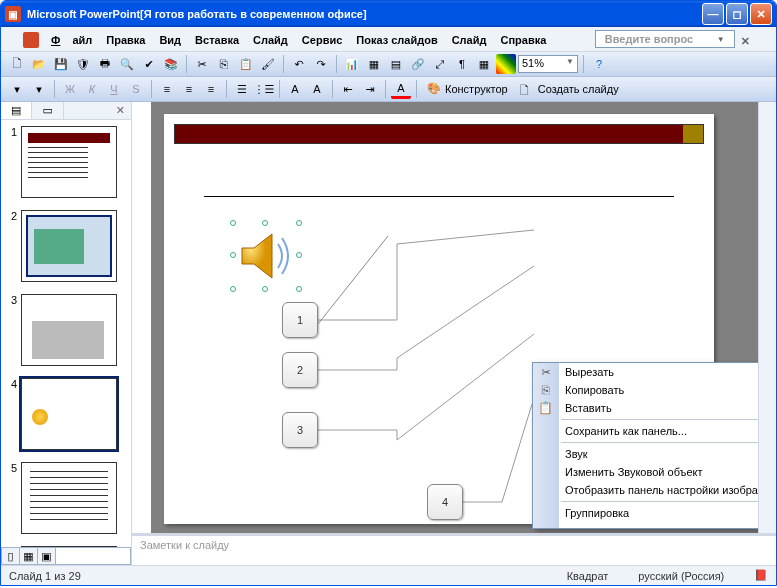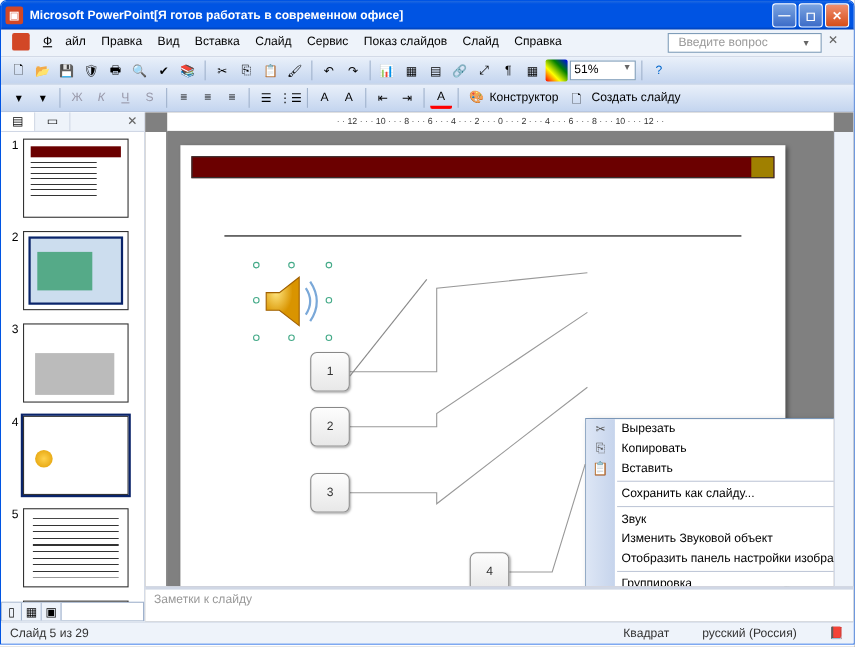--- a/index.html
+++ b/index.html
@@ -3,21 +3,21 @@
 <meta charset="utf-8">
 <style>
   * { box-sizing: border-box; margin: 0; padding: 0; font-family: Tahoma, Arial, sans-serif; font-size: 11px; }
   body { background: #fff; width: 777px; height: 588px; overflow: hidden; }
   .window { border: 1px solid #0054e3; border-radius: 6px 6px 0 0; height: 586px; display: flex; flex-direction: column; }
   .titlebar { background: linear-gradient(#1e68e0, #0054e3 10%, #0054e3 90%, #003db0); height: 26px; display:flex; align-items:center; padding: 0 4px; border-radius: 5px 5px 0 0; color:#fff; font-weight:bold; }
   .titlebar .app-icon { width: 16px; height:16px; background:#d24726; margin-right:6px; border-radius:2px; display:flex;align-items:center;justify-content:center;color:#fff;font-size:10px;}
   .titlebar .spacer { flex:1; }
   .titlebar .win-btn { width: 22px; height:22px; margin-left:2px; border-radius:3px; border:1px solid #fff; display:flex;align-items:center;justify-content:center;color:#fff;font-weight:bold; }
   .win-min,.win-max{background:linear-gradient(#7ba4e0,#3c6cc8);} .win-close{background:linear-gradient(#f09070,#d64d17);}
-  .menubar { background:#eef3fa; padding: 3px 10px; display:flex; align-items:flex-start; gap:2px; border-bottom:1px solid #d0d7e5;}
+  .menubar { background:#eef3fa; padding: 3px 22px; display:flex; align-items:flex-end; gap:2px; border-bottom:1px solid #d0d7e5;font-weight:bold;}
   .menubar .doc-icon{width:16px;height:16px;background:#d24726;border-radius:2px;margin-right:4px;}
   .menubar span{padding:2px 6px;}
   .menubar span u{text-decoration:underline;}
   .question-box{margin-left:auto;width:140px;height:18px;background:#fff;border:1px solid #7f9db9;color:#999;padding:1px 3px;display:flex;align-items:center;}
   .question-box .dd{margin-left:auto;color:#666;font-size:8px;}
   .menubar .x{padding:0 4px;color:#666;}
   .toolbar { background:#dbe6f4; background:linear-gradient(#e9f0fa,#c4d5ef); padding:2px 6px; display:flex; align-items:center; gap:2px; border-bottom:1px solid #b0c0dc;}
   .tbtn{width:20px;height:20px;display:flex;align-items:center;justify-content:center;border-radius:2px;}
   .sep{width:0;height:18px;border-left:1px solid #a0b2cc;margin:0 3px;}
   .zoom-box{background:#fff;border:1px solid #7f9db9;padding:1px 3px;height:18px;display:flex;width:60px;}
@@ -216,21 +216,20 @@
           </div>
         </div>
       <div class="view-btns" style="border-top:1px solid #a0b2cc;">
         <span>▯</span>
         <span>▦</span>
         <span>▣</span>
       </div>
     </div>
 
     <div class="editor">
-      <div class="h-ruler">· · 12 · · · 10 · · · 8 · · · 6 · · · 4 · · · 2 · · · 0 · · · 2 · · · 4 · · · 6 · · · 8 · · · 10 · · · 12 · ·</div>
       <div class="edit-body">
         <div class="v-ruler"></div>
         <div class="canvas-area">
           <div class="slide-canvas">
             <div class="header-bar"></div>
             <div class="title-line"></div>
             <div class="sound-obj">
               <div class="handle" style="top:-4px;left:-4px"></div><div class="handle" style="top:-4px;left:28px"></div><div class="handle" style="top:-4px;right:-4px"></div>
               <div class="handle" style="top:28px;left:-4px"></div><div class="handle" style="top:28px;right:-4px"></div>
               <div class="handle" style="bottom:-4px;left:-4px"></div><div class="handle" style="bottom:-4px;left:28px"></div><div class="handle" style="bottom:-4px;right:-4px"></div>
@@ -257,21 +256,21 @@
             <div class="ctx-item">
                 <span class="ctx-ico i-copy"></span>
                 <span>Копировать</span>
               </div>
             <div class="ctx-item">
                 <span class="ctx-ico i-paste"></span>
                 <span>Вставить</span>
               </div>
             <div class="ctx-sep"></div>
             <div class="ctx-item">
-                <span>Сохранить как слайду...</span>
+                <span>Сохранить как панель...</span>
               </div>
             <div class="ctx-sep"></div>
             <div class="ctx-item">
                 <span>Звук</span>
               </div>
             <div class="ctx-item">
                 <span>Изменить Звуковой объект</span>
               </div>
             <div class="ctx-item">
                 <span>Отобразить панель настройки изображения</span>
@@ -315,19 +314,19 @@
             <path d="M311 400 L350 400 L380 302" stroke="#999" fill="none"></path>
           </svg>
         </div>
         <div class="v-scroll"></div>
       </div>
       <div class="notes-area"><span>Заметки к слайду</span></div>
     </div>
   </div>
 
   <div class="statusbar">
-    <span>Слайд 5 из 29</span>
+    <span>Слайд 1 из 29</span>
     <span style="flex:1"></span>
     <span>Квадрат</span>
     <span>русский (Россия)</span>
     <span>📕</span>
   </div>
 </div>
 
 </body></html>

